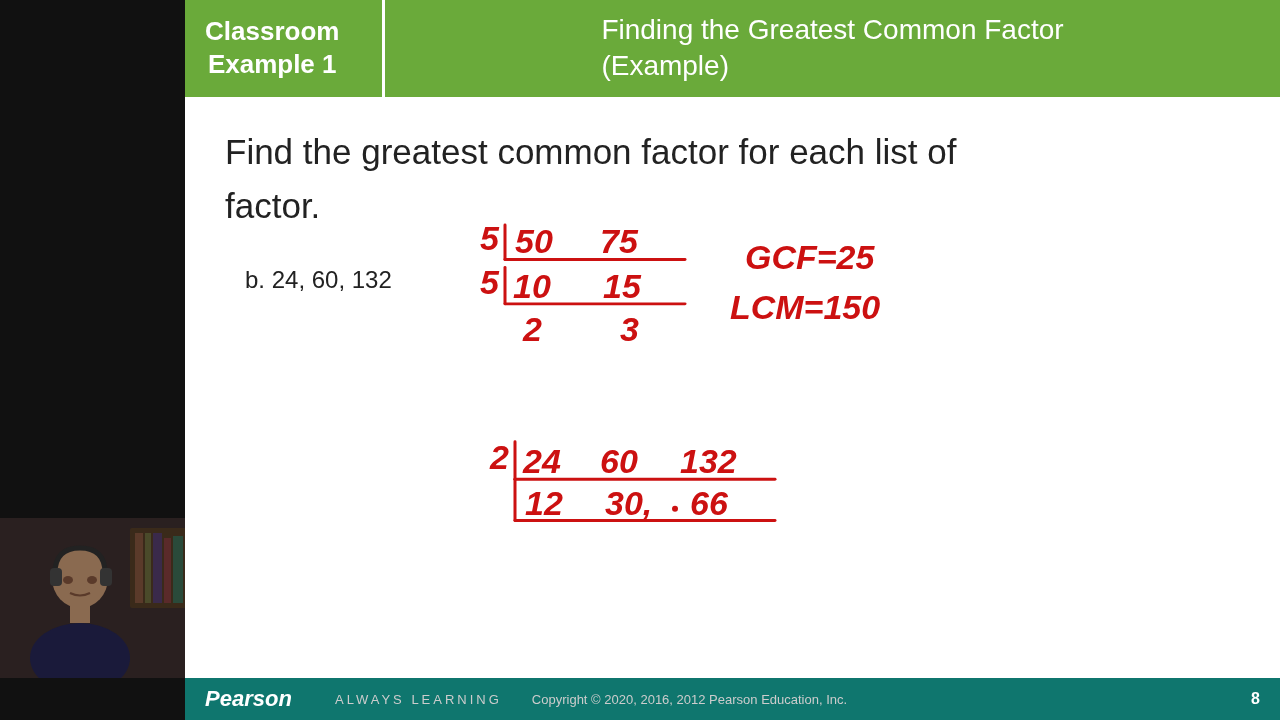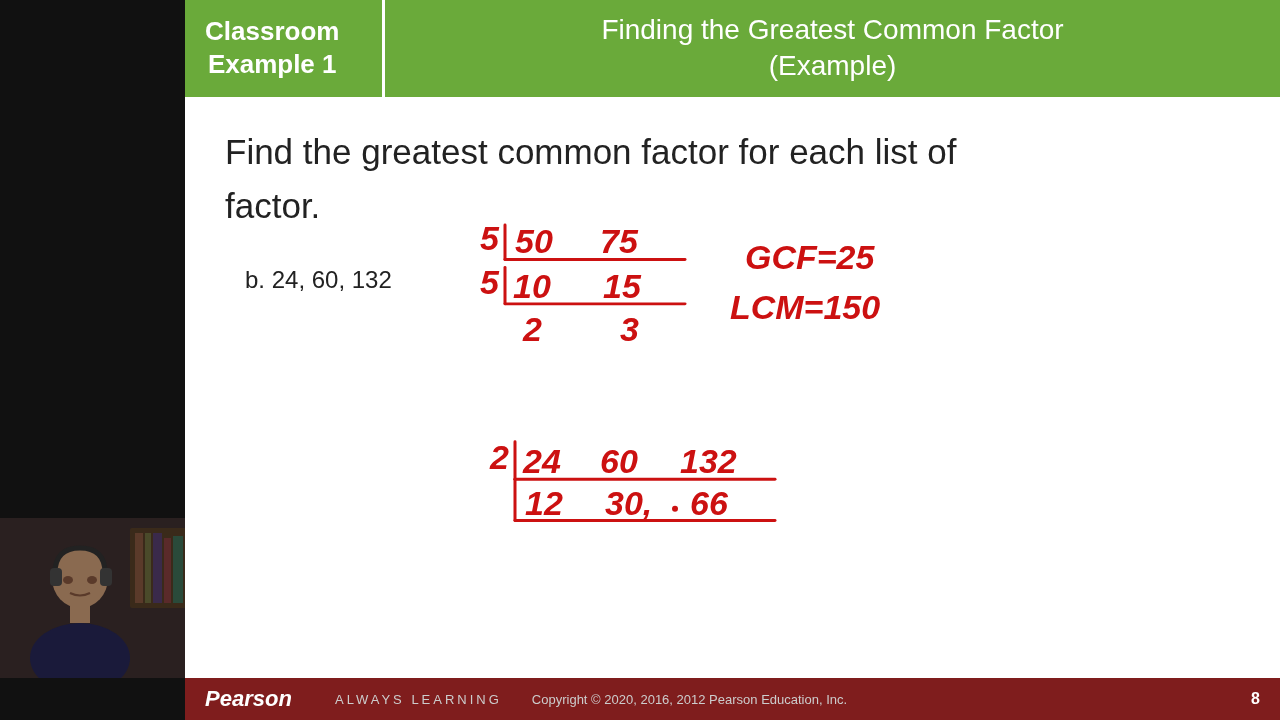--- a/index.html
+++ b/index.html
@@ -53,21 +53,21 @@
       flex: 1;
       display: flex;
       align-items: center;
       justify-content: center;
       padding: 12px 20px;
     }
 
     .header-right-text {
       font-size: 28px;
       color: #fff;
-      text-align: center;
+      text-align: left;
       line-height: 1.3;
     }
 
     
     .slide-content {
       flex: 1;
       padding: 30px 40px 20px 40px;
       position: relative;
     }
 
@@ -87,21 +87,21 @@
 
     .problem-b {
       font-size: 24px;
       color: #222;
       margin-top: 36px;
       margin-left: 20px;
     }
 
     
     .slide-footer {
-      background: #7f1d1d;
+      background: #0f766e;
       height: 42px;
       display: flex;
       align-items: center;
       padding: 0 20px;
       gap: 30px;
     }
 
     .footer-pearson {
       color: #fff;
       font-size: 22px;

